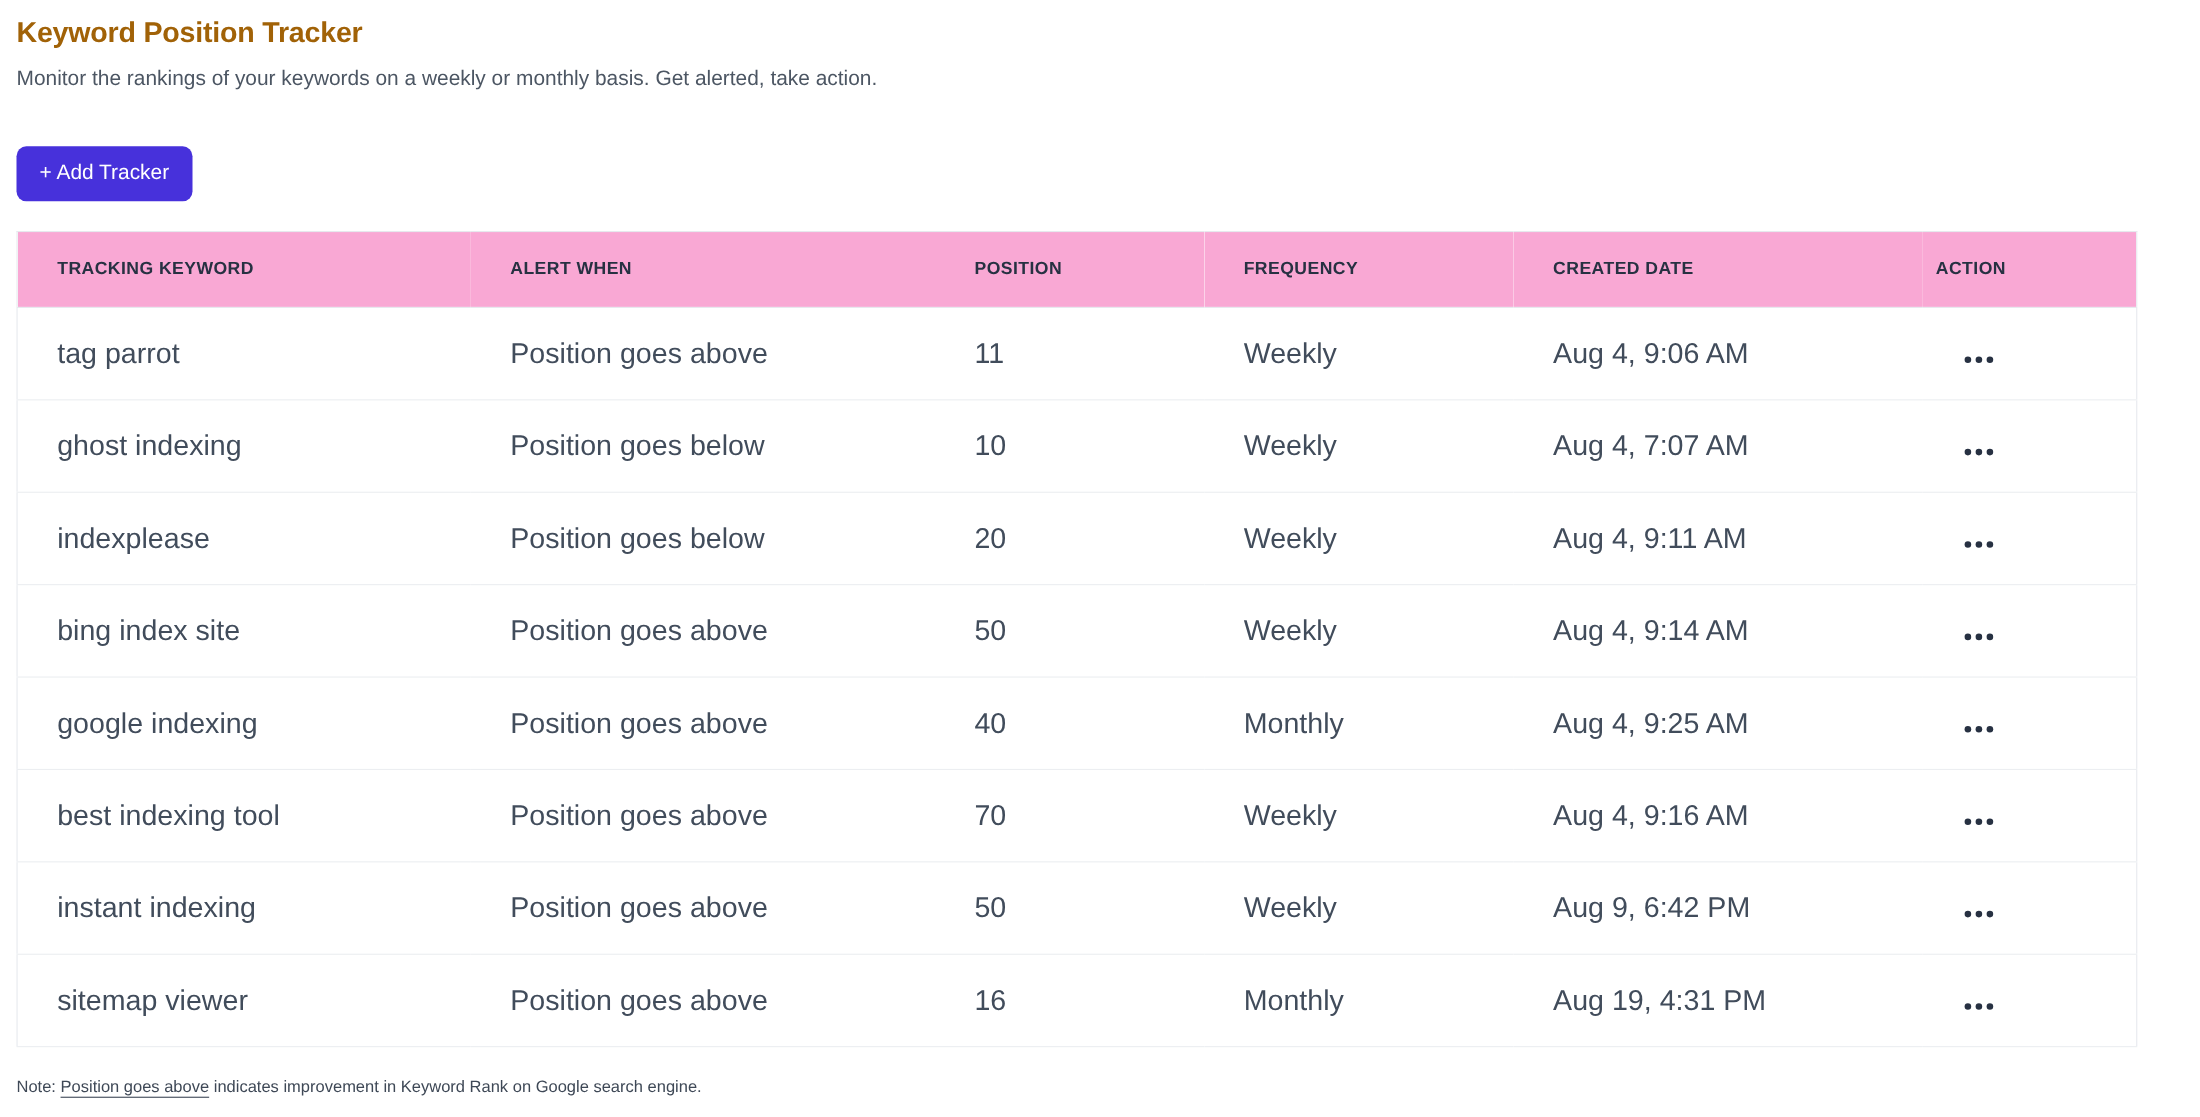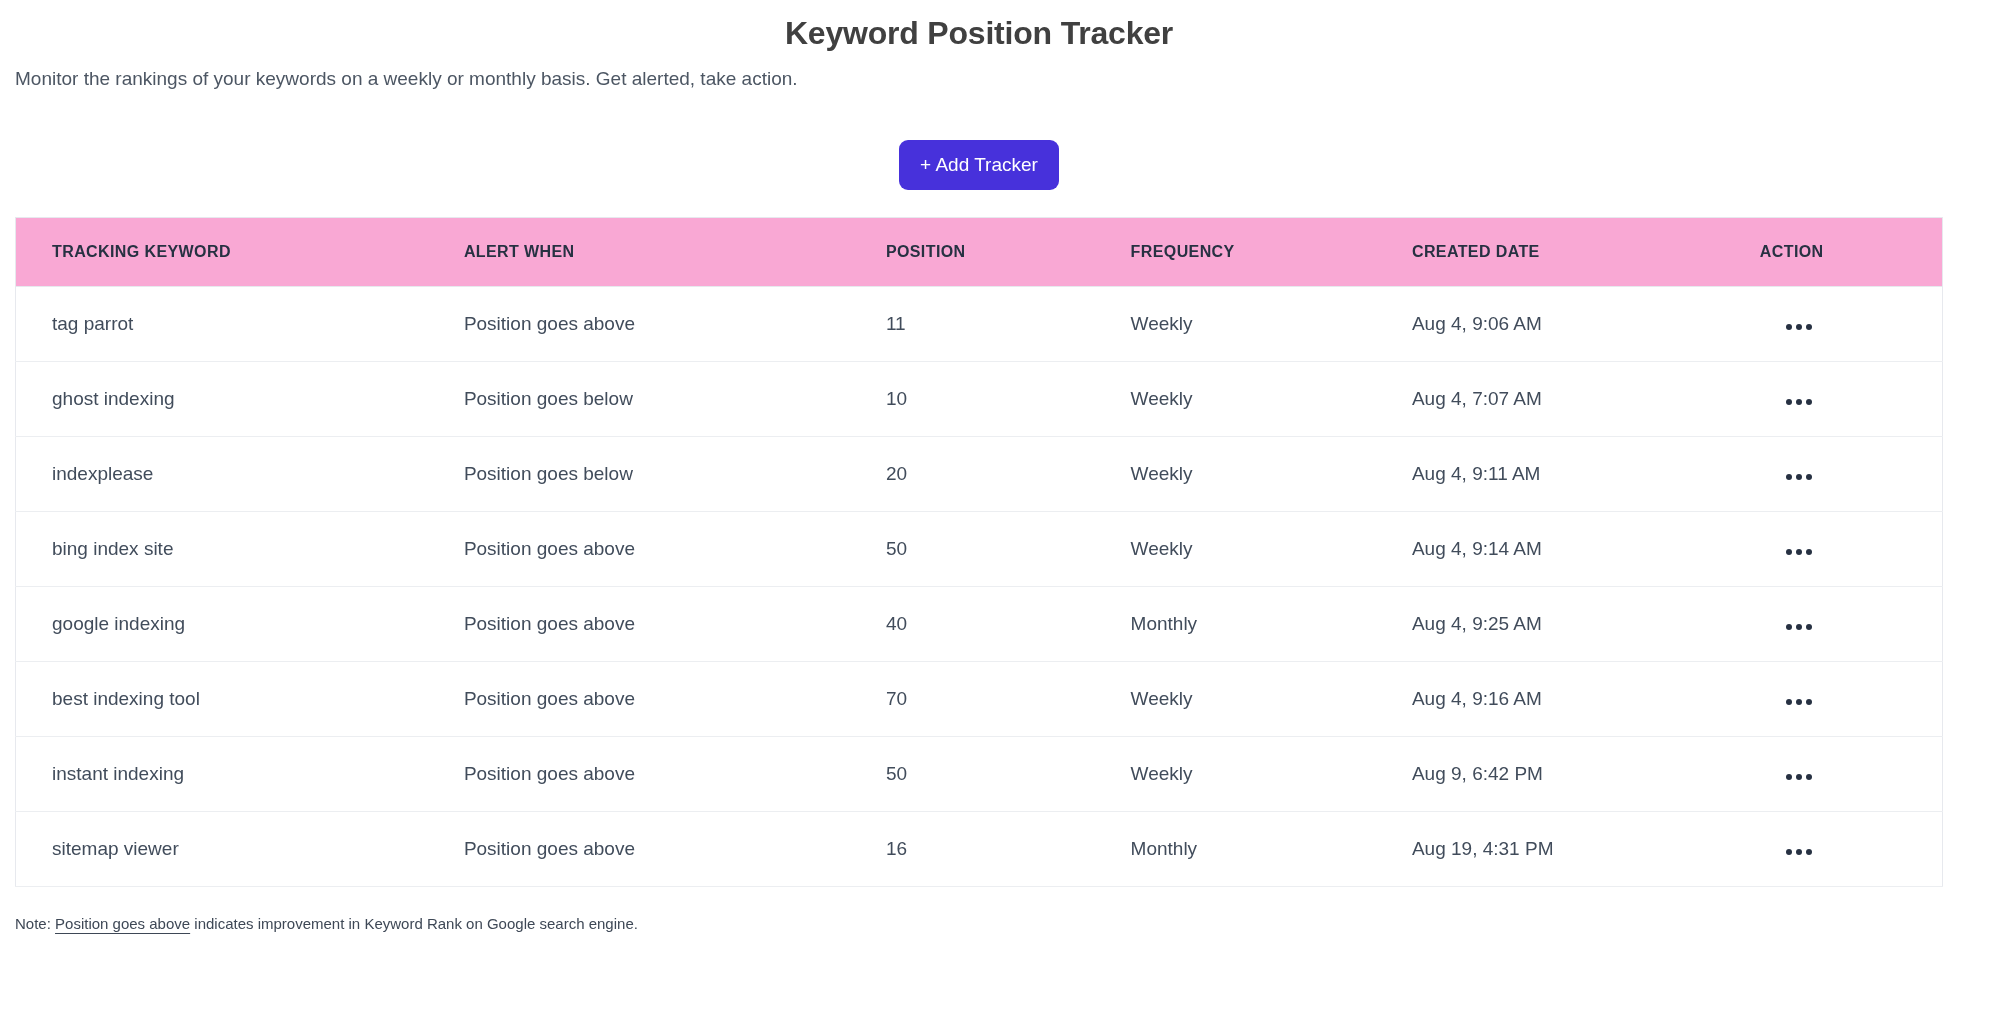--- a/index.html
+++ b/index.html
@@ -7,37 +7,36 @@
     width: 2000px;
     height: 1015px;
     background: #ffffff;
     font-family: "Liberation Sans", "DejaVu Sans", sans-serif;
     overflow: hidden;
   }
   .page {
     padding: 14px 57px 0 15px;
   }
   .page-title {
-    font-size: 32px;
+    font-size: 26px;
     font-weight: 700;
-    color: #404040;
+    color: #a16207;
     letter-spacing: -0.2px;
     line-height: 1.2;
-    text-align: center;
   }
   .page-subtitle {
     margin-top: 14px;
     font-size: 19px;
     color: #4c5663;
     line-height: 1.35;
   }
   .toolbar {
     margin-top: 48px;
     display: flex;
-    justify-content: center;
+    justify-content: flex-start;
   }
   .add-tracker-btn {
     background: #4731db;
     color: #ffffff;
     border: none;
     border-radius: 9px;
     font-family: inherit;
     font-size: 19px;
     padding: 14px 21px;
     line-height: 22px;
@@ -60,21 +59,21 @@
     color: #273142;
     letter-spacing: 0.4px;
     text-transform: uppercase;
     padding: 25px 10px 25px 36px;
     border-bottom: 1px solid #e7e9ee;
     white-space: nowrap;
     overflow: hidden;
   }
   .tracker-table th.col-action-h { padding-left: 12px; }
   .tracker-table td {
-    font-size: 19px;
+    font-size: 26px;
     color: #414c5b;
     padding: 26px 10px 26px 36px;
     border-bottom: 1px solid #eceef1;
     white-space: nowrap;
     overflow: hidden;
   }
   .dots-btn {
     background: none;
     border: none;
     cursor: pointer;

